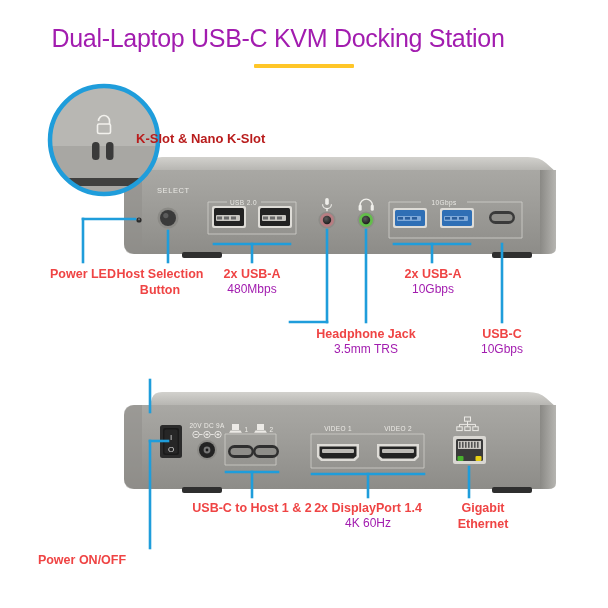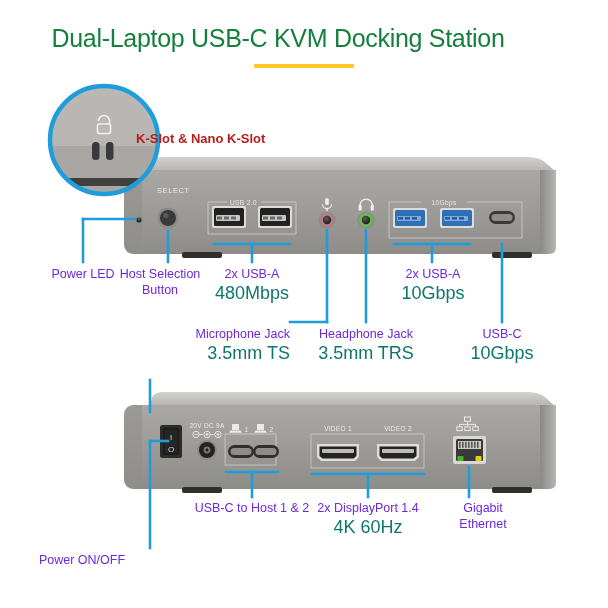--- a/index.html
+++ b/index.html
@@ -6,32 +6,32 @@
   body{
     width:608px;height:608px;background:#ffffff;
     font-family:"Liberation Sans", sans-serif;
     overflow:hidden;position:relative;
   }
   #stage{position:absolute;inset:0;width:608px;height:608px;}
   svg.diagram{position:absolute;left:0;top:0;width:608px;height:608px;display:block;}
 
   .title{
     position:absolute;left:0;top:24px;width:556px;text-align:center;
-    font-size:25px;font-weight:400;color:#15803d;letter-spacing:-0.3px;
+    font-size:25px;font-weight:400;color:#a21caf;letter-spacing:-0.3px;
     white-space:nowrap;
   }
   .accent-bar{
     position:absolute;left:254px;top:64px;width:100px;height:4px;
     background:#ffc627;border-radius:1px;
   }
 
   
   .lbl{position:absolute;text-align:center;line-height:1.28;}
-  .lbl .t1{font-size:12.5px;font-weight:400;color:#6d28d9;white-space:nowrap;}
-  .lbl .t2{font-size:18px;font-weight:400;color:#0f766e;white-space:nowrap;}
+  .lbl .t1{font-size:12.5px;font-weight:700;color:#ef4444;white-space:nowrap;}
+  .lbl .t2{font-size:12px;font-weight:400;color:#a21caf;white-space:nowrap;}
   .lbl-kslot{font-size:13px;font-weight:700;color:#b91c1c;white-space:nowrap;}
 </style>
 </head>
 <body>
 
 <div id="stage">
 
   <div class="title">Dual-Laptop USB-C KVM Docking Station</div>
   <div class="accent-bar"></div>
 
@@ -308,24 +308,20 @@
   <div class="lbl" style="left:96px;top:266px;width:128px;">
     <div class="t1">Host Selection</div>
     <div class="t1">Button</div>
   </div>
 
   <div class="lbl" style="left:196px;top:266px;width:112px;">
     <div class="t1">2x USB-A</div>
     <div class="t2">480Mbps</div>
   </div>
 
-  <div class="lbl" style="left:186px;top:326px;width:104px;text-align:right;">
-    <div class="t1">Microphone Jack</div>
-    <div class="t2">3.5mm TS</div>
-  </div>
 
   <div class="lbl" style="left:312px;top:326px;width:108px;">
     <div class="t1">Headphone Jack</div>
     <div class="t2">3.5mm TRS</div>
   </div>
 
   <div class="lbl" style="left:378px;top:266px;width:110px;">
     <div class="t1">2x USB-A</div>
     <div class="t2">10Gbps</div>
   </div>

